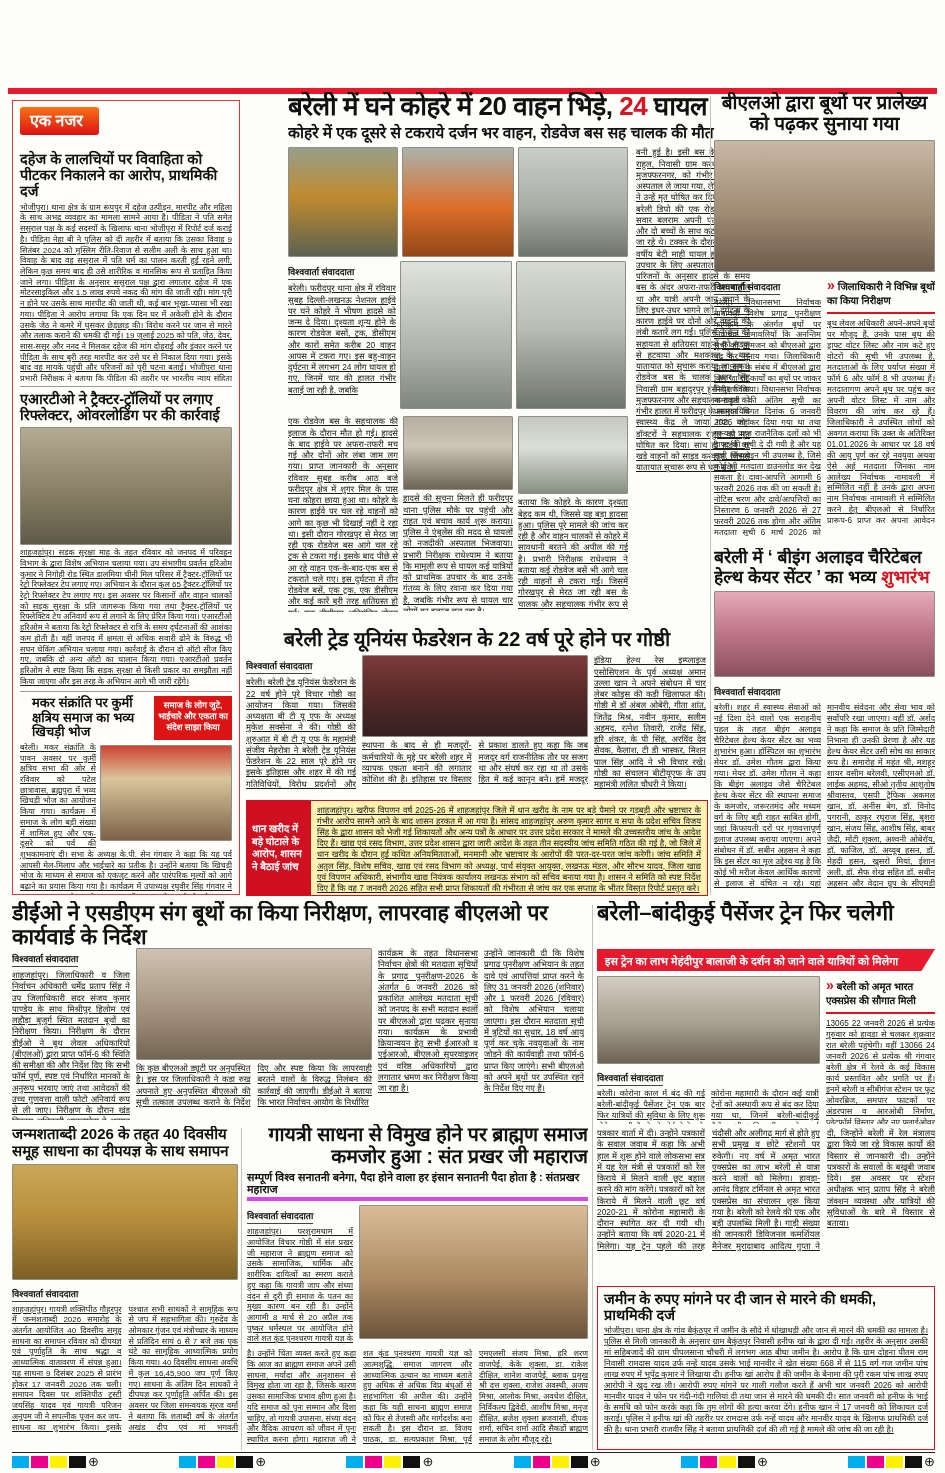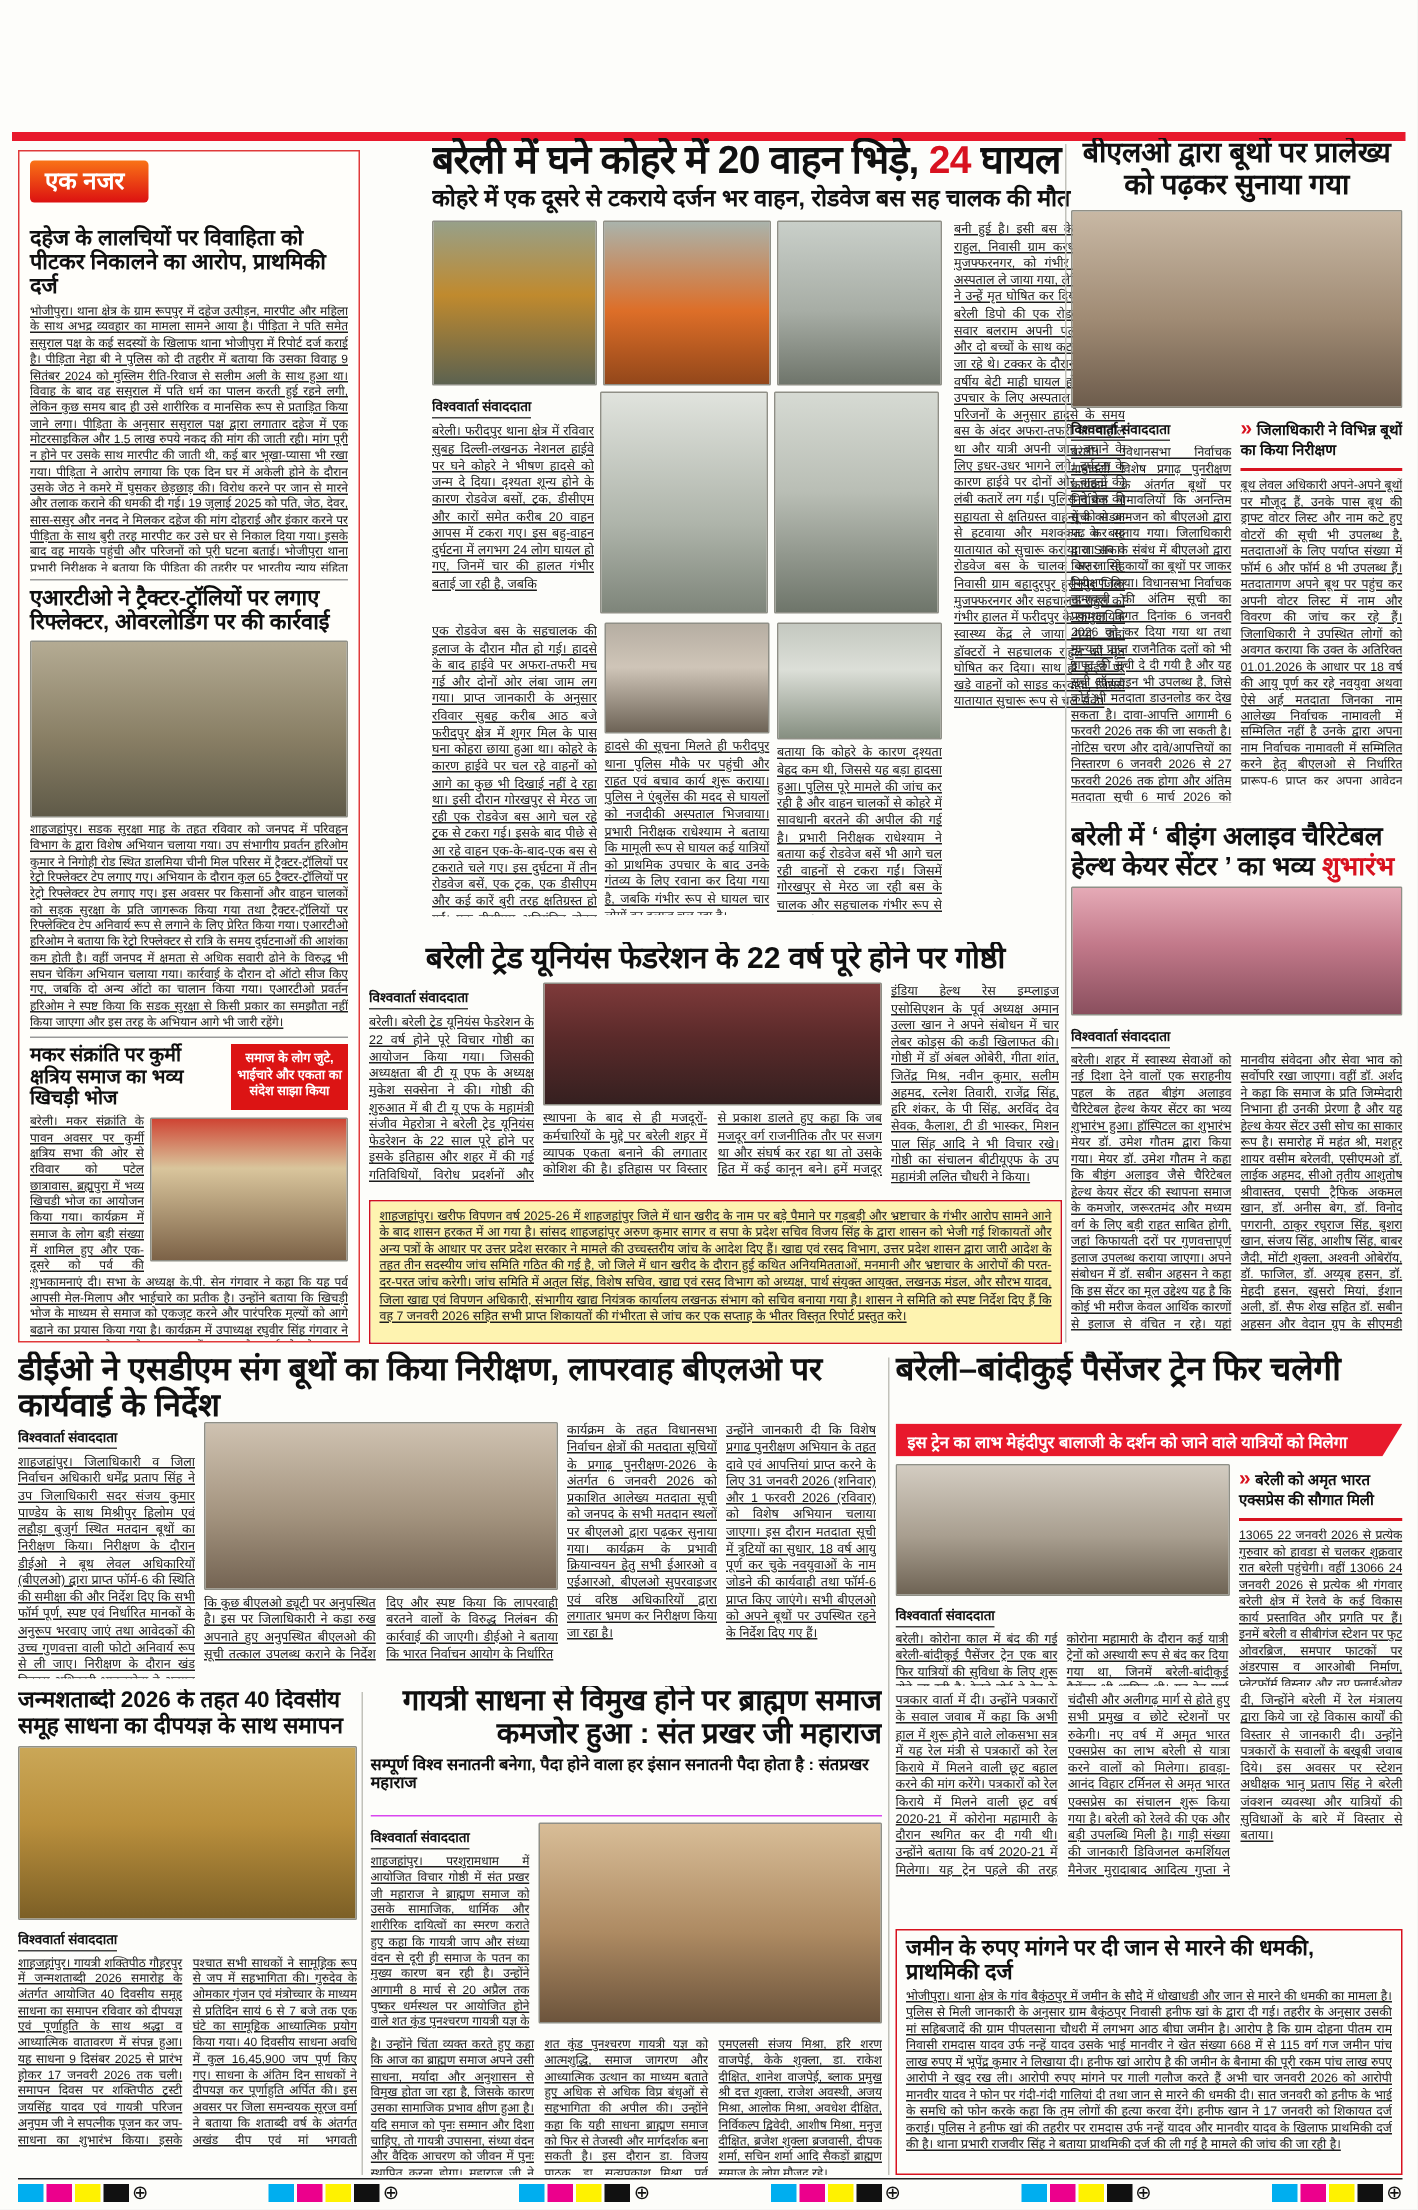--- a/index.html
+++ b/index.html
@@ -50,21 +50,21 @@
     <div class="hl" style="font-size:14.5px; margin-top:16px;">दहेज के लालचियों पर विवाहिता को पीटकर निकालने का आरोप, प्राथमिकी दर्ज</div>
     <div class="bt" style="font-size:8px; margin-top:3px; height:178px;">भोजीपुरा। थाना क्षेत्र के ग्राम रूपपुर में दहेज उत्पीड़न, मारपीट और महिला के साथ अभद्र व्यवहार का मामला सामने आया है। पीड़िता ने पति समेत ससुराल पक्ष के कई सदस्यों के खिलाफ थाना भोजीपुरा में रिपोर्ट दर्ज कराई है। पीड़िता नेहा बी ने पुलिस को दी तहरीर में बताया कि उसका विवाह 9 सितंबर 2024 को मुस्लिम रीति-रिवाज से सलीम अली के साथ हुआ था। विवाह के बाद वह ससुराल में पति धर्म का पालन करती हुई रहने लगी, लेकिन कुछ समय बाद ही उसे शारीरिक व मानसिक रूप से प्रताड़ित किया जाने लगा। पीड़िता के अनुसार ससुराल पक्ष द्वारा लगातार दहेज में एक मोटरसाइकिल और 1.5 लाख रुपये नकद की मांग की जाती रही। मांग पूरी न होने पर उसके साथ मारपीट की जाती थी, कई बार भूखा-प्यासा भी रखा गया। पीड़िता ने आरोप लगाया कि एक दिन घर में अकेली होने के दौरान उसके जेठ ने कमरे में घुसकर छेड़छाड़ की। विरोध करने पर जान से मारने और तलाक कराने की धमकी दी गई। 19 जुलाई 2025 को पति, जेठ, देवर, सास-ससुर और ननद ने मिलकर दहेज की मांग दोहराई और इंकार करने पर पीड़िता के साथ बुरी तरह मारपीट कर उसे घर से निकाल दिया गया। इसके बाद वह मायके पहुंची और परिजनों को पूरी घटना बताई। भोजीपुरा थाना प्रभारी निरीक्षक ने बताया कि पीड़िता की तहरीर पर भारतीय न्याय संहिता 2023 की विभिन्न धाराओं तथा दहेज प्रतिषेध अधिनियम के अंतर्गत मुकदमा दर्ज कर लिया है।</div>
 
     <div style="border-top:1px solid #999; margin:5px 0 4px;"></div>
     <div class="hl" style="font-size:14.5px;">एआरटीओ ने ट्रैक्टर-ट्रॉलियों पर लगाए रिफ्लेक्टर, ओवरलोडिंग पर की कार्रवाई</div>
     <div class="ph ph-street" style="width:100%; height:118px; margin-top:4px;"></div>
     <div class="bt" style="font-size:8px; margin-top:3px; height:138px;">शाहजहांपुर। सड़क सुरक्षा माह के तहत रविवार को जनपद में परिवहन विभाग के द्वारा विशेष अभियान चलाया गया। उप संभागीय प्रवर्तन हरिओम कुमार ने निगोही रोड स्थित डालमिया चीनी मिल परिसर में ट्रैक्टर-ट्रॉलियों पर रेट्रो रिफ्लेक्टर टेप लगाए गए। अभियान के दौरान कुल 65 ट्रैक्टर-ट्रॉलियों पर रेट्रो रिफ्लेक्टर टेप लगाए गए। इस अवसर पर किसानों और वाहन चालकों को सड़क सुरक्षा के प्रति जागरूक किया गया तथा ट्रैक्टर-ट्रॉलियों पर रिफ्लेक्टिव टेप अनिवार्य रूप से लगाने के लिए प्रेरित किया गया। एआरटीओ हरिओम ने बताया कि रेट्रो रिफ्लेक्टर से रात्रि के समय दुर्घटनाओं की आशंका कम होती है। वहीं जनपद में क्षमता से अधिक सवारी ढोने के विरुद्ध भी सघन चेकिंग अभियान चलाया गया। कार्रवाई के दौरान दो ऑटो सीज किए गए, जबकि दो अन्य ऑटो का चालान किया गया। एआरटीओ प्रवर्तन हरिओम ने स्पष्ट किया कि सड़क सुरक्षा से किसी प्रकार का समझौता नहीं किया जाएगा और इस तरह के अभियान आगे भी जारी रहेंगे।</div>
 
     <div style="border-top:1px solid #999; margin:5px 0 4px;"></div>
     <div style="display:flex; gap:5px;">
-      <div class="hl" style="font-size:13px; flex:1;">मकर संक्रांति पर कुर्मी क्षत्रिय समाज का भव्य खिचड़ी भोज</div>
+      <div class="hl" style="font-size:13px; flex:1;margin-left:12px;">मकर संक्रांति पर कुर्मी क्षत्रिय समाज का भव्य खिचड़ी भोज</div>
       <div style="width:78px; background:#dc1414; color:#fff; font-weight:bold; font-size:8.5px; text-align:center; padding:4px 3px; line-height:1.3;">समाज के लोग जुटे, भाईचारे और एकता का संदेश साझा किया</div>
     </div>
     <div class="bt" style="font-size:8px; margin-top:3px; height:215px;">
       <span class="ph ph-khichdi" style="float:right; width:132px; height:96px; margin:2px 0 3px 4px; display:block;"></span>
       <span>बरेली। मकर संक्रांति के पावन अवसर पर कुर्मी क्षत्रिय सभा की ओर से रविवार को पटेल छात्रावास, ब्रह्मपुरा में भव्य खिचड़ी भोज का आयोजन किया गया। कार्यक्रम में समाज के लोग बड़ी संख्या में शामिल हुए और एक-दूसरे को पर्व की शुभकामनाएं दी। सभा के अध्यक्ष के.पी. सेन गंगवार ने कहा कि यह पर्व आपसी मेल-मिलाप और भाईचारे का प्रतीक है। उन्होंने बताया कि खिचड़ी भोज के माध्यम से समाज को एकजुट करने और पारंपरिक मूल्यों को आगे बढ़ाने का प्रयास किया गया है। कार्यक्रम में उपाध्यक्ष रघुवीर सिंह गंगवार ने कहा, "इस तरह के आयोजन समाज में एकता और भाईचारे को मजबूत करने का अवसर प्रदान करते हैं। हमें अपनी परंपराओं को याद रखना और उन्हें आने वाली पीढ़ियों तक पहुंचाना चाहिए। कार्यक्रम में महामंत्री रामऔतार गंगवार, उपाध्यक्ष प्रेम शंकर गंगवार, महामंत्री/व्यवस्थापक आर.सी. लाल, उपाध्यक्ष क्षत्रपाल सिंह गंगवार, महामंत्री मूलचन्द गंगवार, कोषाध्यक्ष आलोक गंगवार, ऑडिटर एडवोकेट मनोज बाबू गंगवार और मीडिया प्रभारी देश दीपक गंगवार सहित बड़ी संख्या में समाज के लोग मौजूद रहे।</span>
     </div>
   </div>
 
   <div class="abs" style="left:246px; top:92px; width:462px; height:533px; overflow:hidden;margin-left:42px;">
     <div class="hl" style="font-size:26px; letter-spacing:-0.5px;"><span>बरेली में घने कोहरे में 20 वाहन भिड़े, </span><span class="red">24</span><span> घायल</span></div>
@@ -109,20 +109,21 @@
       </div>
       <div style="width:226px;">
         <div class="ph ph-meet" style="width:100%; height:82px;"></div>
         <div class="bt cols2" style="height:48px; margin-top:3px;">स्थापना के बाद से ही मजदूरों-कर्मचारियों के मुद्दे पर बरेली शहर में व्यापक एकता बनाने की लगातार कोशिश की है। इतिहास पर विस्तार से प्रकाश डालते हुए कहा कि जब मजदूर वर्ग राजनीतिक तौर पर सजग था और संघर्ष कर रहा था तो उसके हित में कई कानून बने। हमें मजदूर वर्ग की व्यापक एकता कायम कर इसका मुकाबला करना होगा। मुख्य वक्ता आल</div>
       </div>
       <div class="bt" style="width:112px; height:134px;">इंडिया हेल्थ रेस इम्प्लाइज एसोसिएशन के पूर्व अध्यक्ष अमान उल्ला खान ने अपने संबोधन में चार लेबर कोड्स की कड़ी खिलाफत की। गोष्ठी में डॉ अंबल ओबेरी, गीता शांत, जितेंद्र मिश्र, नवीन कुमार, सलीम अहमद, रत्नेश तिवारी, राजेंद्र सिंह, हरि शंकर, के पी सिंह, अरविंद देव सेवक, कैलाश, टी डी भास्कर, मिशन पाल सिंह आदि ने भी विचार रखे। गोष्ठी का संचालन बीटीयूएफ के उप महामंत्री ललित चौधरी ने किया।</div>
     </div>
   </div>
 
   <div class="abs" style="left:246px; top:800px; width:462px; height:96px; border:1.5px solid #cf1020; display:flex; overflow:hidden;">
+    <div style="width:64px; background:#cf1020; color:#fff; font-weight:bold; font-size:10px; line-height:1.25; padding:4px 5px; display:flex; align-items:center;">धान खरीद में बड़े घोटाले के आरोप, शासन ने बैठाई जांच</div>
     <div class="bt" style="flex:1; padding:4px 6px; background:#fef3b0; font-size:8.3px;">शाहजहांपुर। खरीफ विपणन वर्ष 2025-26 में शाहजहांपुर जिले में धान खरीद के नाम पर बड़े पैमाने पर गड़बड़ी और भ्रष्टाचार के गंभीर आरोप सामने आने के बाद शासन हरकत में आ गया है। सांसद शाहजहांपुर अरुण कुमार सागर व सपा के प्रदेश सचिव विजय सिंह के द्वारा शासन को भेजी गई शिकायतों और अन्य पत्रों के आधार पर उत्तर प्रदेश सरकार ने मामले की उच्चस्तरीय जांच के आदेश दिए हैं। खाद्य एवं रसद विभाग, उत्तर प्रदेश शासन द्वारा जारी आदेश के तहत तीन सदस्यीय जांच समिति गठित की गई है, जो जिले में धान खरीद के दौरान हुई कथित अनियमितताओं, मनमानी और भ्रष्टाचार के आरोपों की परत-दर-परत जांच करेगी। जांच समिति में अतुल सिंह, विशेष सचिव, खाद्य एवं रसद विभाग को अध्यक्ष, पार्थ संयुक्त आयुक्त, लखनऊ मंडल, और सौरभ यादव, जिला खाद्य एवं विपणन अधिकारी, संभागीय खाद्य नियंत्रक कार्यालय लखनऊ संभाग को सचिव बनाया गया है। शासन ने समिति को स्पष्ट निर्देश दिए हैं कि वह 7 जनवरी 2026 सहित सभी प्राप्त शिकायतों की गंभीरता से जांच कर एक सप्ताह के भीतर विस्तृत रिपोर्ट प्रस्तुत करे।</div>
   </div>
 
   <div class="abs vline" style="left:710px; top:96px; height:799px;"></div>
   <div class="abs" style="left:714px; top:92px; width:221px; height:452px; overflow:hidden;">
     <div class="hl" style="font-size:19px; text-align:center;">बीएलओ द्वारा बूथों पर प्रालेख्य को पढ़कर सुनाया गया</div>
     <div class="ph ph-booth" style="width:100%; height:132px; margin-top:5px;"></div>
     <div style="display:flex; gap:6px; margin-top:4px;">
       <div style="width:107px;">
         <span class="byline">विश्ववार्ता संवाददाता</span>
@@ -198,21 +199,21 @@
   <div class="abs vline" style="left:241px; top:1128px; height:322px;"></div>
   <div class="abs" style="left:12px; top:1126px; width:226px; height:324px; overflow:hidden;">
     <div class="hl" style="font-size:15px;">जन्मशताब्दी 2026 के तहत 40 दिवसीय समूह साधना का दीपयज्ञ के साथ समापन</div>
     <div class="ph ph-yagya" style="width:100%; height:116px; margin-top:4px;"></div>
     <div style="margin-top:3px;"><span class="byline">विश्ववार्ता संवाददाता</span></div>
     <div class="bt cols2" style="height:138px; font-size:8px;">शाहजहांपुर। गायत्री शक्तिपीठ गौहरपुर में जन्मशताब्दी 2026 समारोह के अंतर्गत आयोजित 40 दिवसीय समूह साधना का समापन रविवार को दीपयज्ञ एवं पूर्णाहुति के साथ श्रद्धा व आध्यात्मिक वातावरण में संपन्न हुआ। यह साधना 9 दिसंबर 2025 से प्रारंभ होकर 17 जनवरी 2026 तक चली। समापन दिवस पर शक्तिपीठ ट्रस्टी जयसिंह यादव एवं गायत्री परिजन अनुपम जी ने सपत्नीक पूजन कर जप-साधना का शुभारंभ किया। इसके पश्चात सभी साधकों ने सामूहिक रूप से जप में सहभागिता की। गुरुदेव के ओमकार गुंजन एवं मंत्रोच्चार के माध्यम से प्रतिदिन सायं 6 से 7 बजे तक एक घंटे का सामूहिक आध्यात्मिक प्रयोग किया गया। 40 दिवसीय साधना अवधि में कुल 16,45,900 जप पूर्ण किए गए। साधना के अंतिम दिन साधकों ने दीपयज्ञ कर पूर्णाहुति अर्पित की। इस अवसर पर जिला समन्वयक सूरज वर्मा ने बताया कि शताब्दी वर्ष के अंतर्गत अखंड दीप एवं मां भगवती जन्मशताब्दी कार्यक्रम वैरागी हीप, हरिद्वार में 18 जनवरी 2026 को ध्वज वंदन समारोह से प्रारंभ होकर 24 जनवरी 2026 को समापन समारोह के साथ संपन्न होगा। इसमें जनपद शाहजहांपुर से 50 से अधिक गायत्री परिजनों की सहभागिता रहेगी।</div>
   </div>
 
   <div class="abs" style="left:247px; top:1124px; width:341px; height:326px; overflow:hidden;">
     <div class="hl" style="font-size:19.5px; text-align:right;">गायत्री साधना से विमुख होने पर ब्राह्मण समाज कमजोर हुआ : संत प्रखर जी महाराज</div>
-    <div class="hl" style="font-size:11px; margin-top:3px; border-bottom:1px solid #d946ef; padding-bottom:15px;">सम्पूर्ण विश्व सनातनी बनेगा, पैदा होने वाला हर इंसान सनातनी पैदा होता है : संतप्रखर महाराज</div>
+    <div class="hl" style="font-size:11px; margin-top:3px; border-bottom:4px solid #d946ef; padding-bottom:2px;">सम्पूर्ण विश्व सनातनी बनेगा, पैदा होने वाला हर इंसान सनातनी पैदा होता है : संतप्रखर महाराज</div>
     <div style="display:flex; gap:6px; margin-top:4px;">
       <div style="width:106px;">
         <span class="byline">विश्ववार्ता संवाददाता</span>
         <div class="bt" style="height:118px; font-size:8px;">शाहजहांपुर। परशुरामधाम में आयोजित विचार गोष्ठी में संत प्रखर जी महाराज ने ब्राह्मण समाज को उसके सामाजिक, धार्मिक और शारीरिक दायित्वों का स्मरण कराते हुए कहा कि गायत्री जाप और संध्या वंदन से दूरी ही समाज के पतन का मुख्य कारण बन रही है। उन्होंने आगामी 8 मार्च से 20 अप्रैल तक पुष्कर धर्मस्थल पर आयोजित होने वाले शत कुंड पुनश्चरण गायत्री यज्ञ के निमित्त विप्र बंधुओं को संबोधित किया। संत प्रखर जी महाराज ने कहा कि इतिहास इस बात का साक्षी है कि बड़े-बड़े बलशाली और पराक्रमी ब्राह्मण अपने शस्त्रबल से नहीं, बल्कि तपोबल और मंत्र साधना से महान बने। उन्होंने रावण का उदाहरण देते हुए कहा कि मंत्र और पूजा-अर्चना के बल पर ही रावण ने तीनों लोकों पर प्रभुत्व स्थापित किया था, यहां तक कि यमराज भी उसके आगे नतमस्तक थे। यह उस समय के ब्राह्मण कुल की आध्यात्मिक शक्ति का प्रमाण</div>
       </div>
       <div class="ph ph-gayatri" style="width:229px; height:134px;"></div>
     </div>
     <div class="bt cols3" style="height:126px; margin-top:4px; font-size:8px;">है। उन्होंने चिंता व्यक्त करते हुए कहा कि आज का ब्राह्मण समाज अपने उसी साधना, मर्यादा और अनुशासन से विमुख होता जा रहा है, जिसके कारण उसका सामाजिक प्रभाव क्षीण हुआ है। यदि समाज को पुनः सम्मान और दिशा चाहिए, तो गायत्री उपासना, संध्या वंदन और वैदिक आचरण को जीवन में पुनः स्थापित करना होगा। महाराज जी ने शत कुंड पुनश्चरण गायत्री यज्ञ को आत्मशुद्धि, समाज जागरण और आध्यात्मिक उत्थान का माध्यम बताते हुए अधिक से अधिक विप्र बंधुओं से सहभागिता की अपील की। उन्होंने कहा कि यही साधना ब्राह्मण समाज को फिर से तेजस्वी और मार्गदर्शक बना सकती है। इस दौरान डा. विजय पाठक, डा. सत्यप्रकाश मिश्रा, पूर्व एमएलसी संजय मिश्रा, हरि शरण वाजपेई, केके शुक्ला, डा. राकेश दीक्षित, शानेश वाजपेई, ब्लाक प्रमुख श्री दत्त शुक्ला, राजेश अवस्थी, अजय मिश्रा, आलोक मिश्रा, अवधेश दीक्षित, निर्विकल्प द्विवेदी, आशीष मिश्रा, मनुज दीक्षित, ब्रजेश शुक्ला ब्रजवासी, दीपक शर्मा, सचिन शर्मा आदि सैकड़ों ब्राह्मण समाज के लोग मौजूद रहे।</div>
   </div>
 

